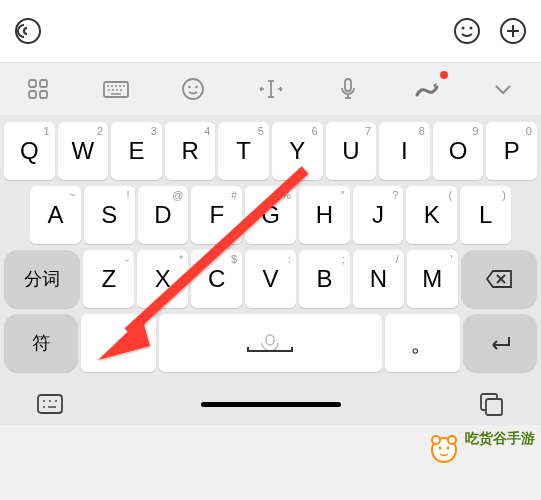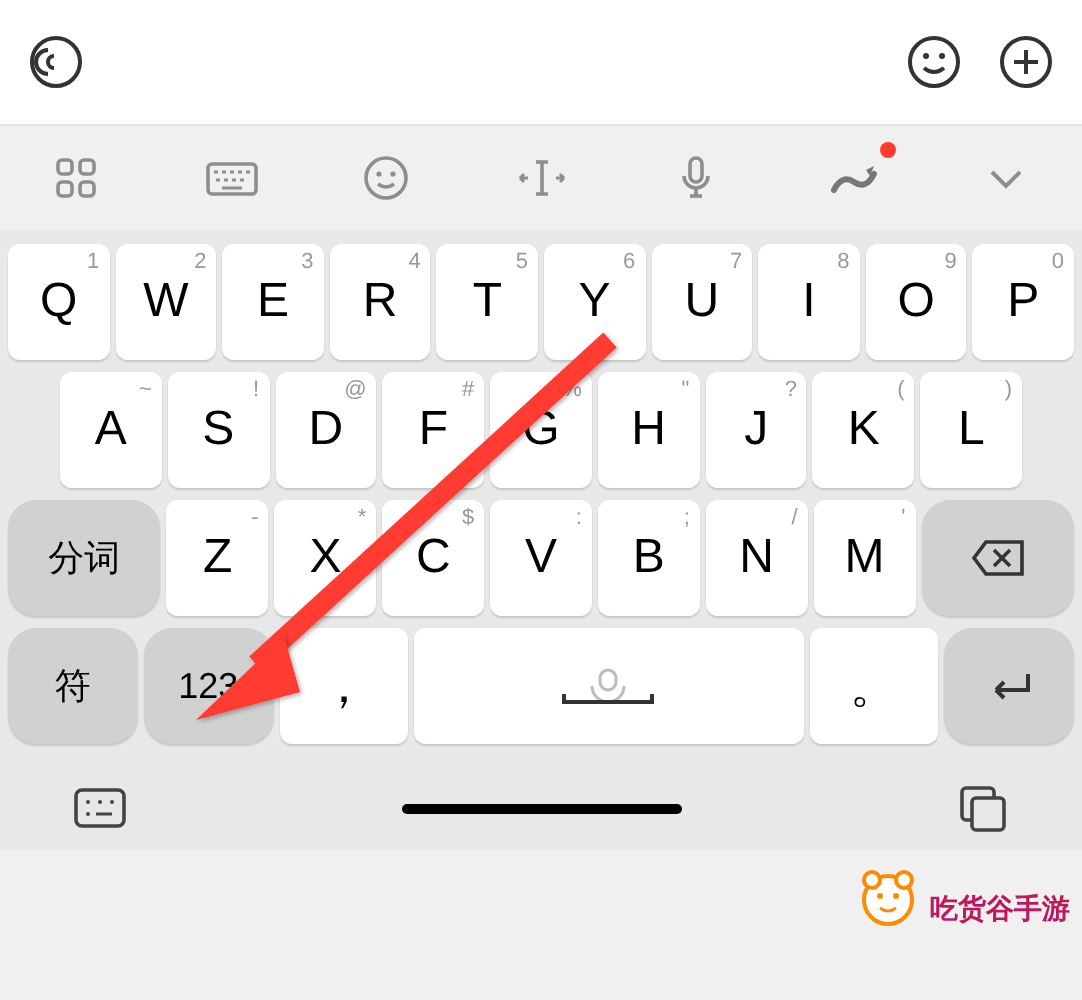--- a/index.html
+++ b/index.html
@@ -26,21 +26,21 @@
 .row-indent { padding-left: 28px; padding-right: 28px; }
 .key-lang { font-size: 16px; }
 .key-lang .sub { font-size: 11px; color: #999; margin-left: 2px; }
 
 .bottom-bar { display: flex; align-items: center; justify-content: space-between; padding: 8px 30px 6px; background: #e8e8e8; }
 .bottom-icon { width: 40px; height: 30px; display: flex; align-items: center; justify-content: center; color: #444; }
 .home-indicator { width: 140px; height: 5px; background: #000; border-radius: 3px; margin: 0 auto; }
 
 .arrow-annot { position: absolute; top: 160px; left: 80px; pointer-events: none; z-index: 100; }
 
-.watermark { position: absolute; right: 6px; bottom: 36px; display: flex; align-items: flex-end; gap: 4px; font-size: 14px; color: #be185d; font-weight: bold; }
+.watermark { position: absolute; right: 6px; bottom: 36px; display: flex; align-items: flex-start; gap: 4px; font-size: 14px; color: #4d7c0f; font-weight: bold; }
 .watermark-face { width: 34px; height: 34px; }
 
 svg { display: block; }
 </style>
 </head>
 <body>
 
 <div class="input-bar">
   <div class="voice-icon">
     <svg width="30" height="30" viewBox="0 0 30 30">
@@ -160,21 +160,20 @@
     <div class="key key-gray key-wide">
       <svg width="28" height="20" viewBox="0 0 28 20">
           <path d="M8 2 L26 2 L26 18 L8 18 L2 10 Z" fill="none" stroke="#333" stroke-width="1.8"></path>
           <line x1="12" y1="6" x2="20" y2="14" stroke="#333" stroke-width="1.8"></line>
           <line x1="20" y1="6" x2="12" y2="14" stroke="#333" stroke-width="1.8"></line>
         </svg>
     </div>
   </div>
   <div class="kb-row">
     <div class="key key-gray key-small">符</div>
-    <div class="key key-gray key-small">123</div>
     <div class="key">，</div>
     <div class="key key-space">
       <svg width="60" height="24" viewBox="0 0 60 24">
         <rect x="26" y="4" width="8" height="10" rx="4" fill="none" stroke="#bbb" stroke-width="1.5"></rect>
         <path d="M22 12 A8 8 0 0 0 38 12" fill="none" stroke="#bbb" stroke-width="1.5"></path>
         <path d="M8 16 L8 20 L52 20 L52 16" fill="none" stroke="#333" stroke-width="2"></path>
       </svg>
     </div>
     <div class="key">。</div>
     <div class="key key-gray">

